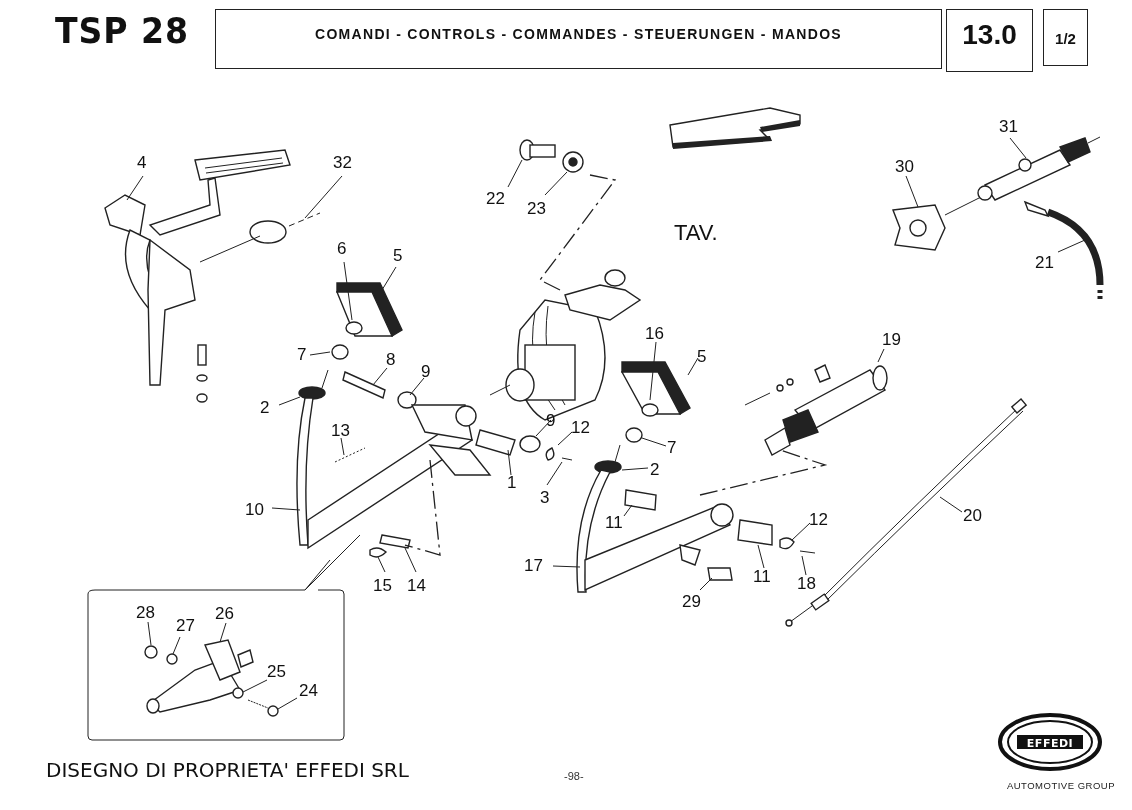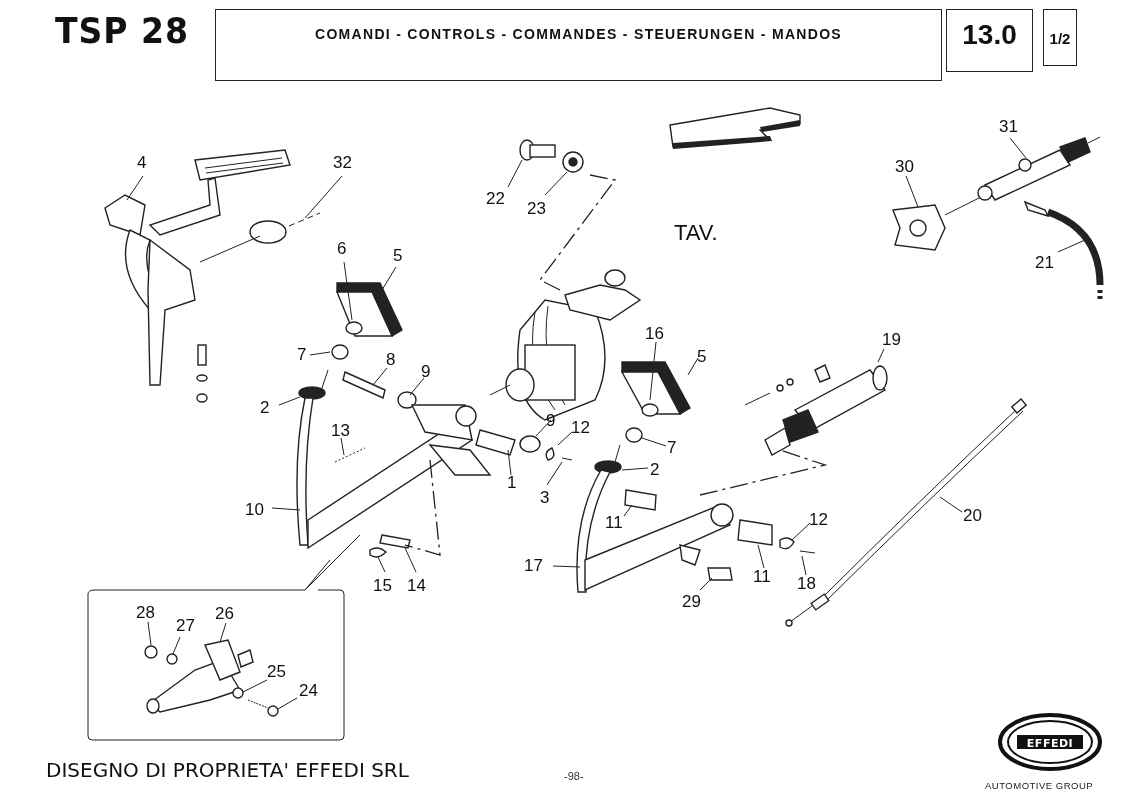--- a/index.html
+++ b/index.html
@@ -1,28 +1,28 @@
 <!DOCTYPE html>
 <html><head>
 <meta charset="utf-8">
 <style>
   html, body { margin:0; padding:0; background:#ffffff; }
   body { width:1132px; height:810px; position:relative; overflow:hidden; font-family:"Liberation Sans", sans-serif; color:#111; }
   .model { position:absolute; left:55px; top:10px; font-family:"DejaVu Sans", sans-serif; font-weight:900; font-size:36px; letter-spacing:1px; transform:scaleX(0.92); transform-origin:left; }
   .box { position:absolute; border:1px solid #222; background:#fff; box-sizing:border-box; }
-  .title-box { left:215px; top:9px; width:727px; height:72px; }
+  .title-box { left:215px; top:9px; width:727px; height:60px; }
   .title-box span { position:absolute; left:0; right:0; top:16px; text-align:center; font-weight:bold; font-size:14px; letter-spacing:1.3px; }
   .section-box { left:946px; top:9px; width:87px; height:63px; }
   .section-box span { position:absolute; left:0; right:0; top:9px; text-align:center; font-size:28px; font-weight:bold; }
-  .page-box { left:1043px; top:9px; width:34px; height:57px; }
+  .page-box { left:1043px; top:9px; width:45px; height:57px; }
   .page-box span { position:absolute; left:0; right:0; top:20px; text-align:center; font-size:15px; font-weight:bold; }
   .footer-left { position:absolute; left:46px; top:758px; font-family:"DejaVu Sans", sans-serif; font-size:20px; }
   .page-num { position:absolute; left:564px; top:770px; font-size:11px; color:#333; }
   .logo { position:absolute; left:995px; top:712px; width:110px; height:84px; }
-  .logo-sub { position:absolute; left:985px; top:780px; width:130px; text-align:left; font-size:9.5px; letter-spacing:0.5px; color:#222; }
+  .logo-sub { position:absolute; left:985px; top:780px; width:130px; text-align:right; font-size:9.5px; letter-spacing:0.5px; color:#222; }
   svg.diagram { position:absolute; left:0; top:0; }
   .lbl { font-family:"Liberation Sans", sans-serif; font-size:17px; fill:#111; }
   .lbl-big { font-size:22px; }
   .ln { stroke:#222; stroke-width:1; fill:none; }
   .part { stroke:#222; stroke-width:1.4; fill:#fff; }
   .partd { stroke:#222; stroke-width:1.4; fill:#222; }
   .dash { stroke:#222; stroke-width:1.3; fill:none; stroke-dasharray:18 5 3 5; }
 </style>
 </head>
 <body>

